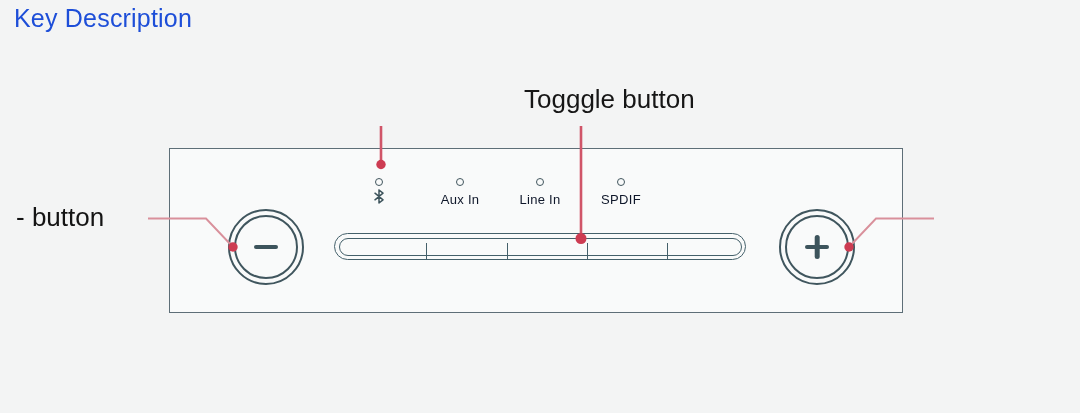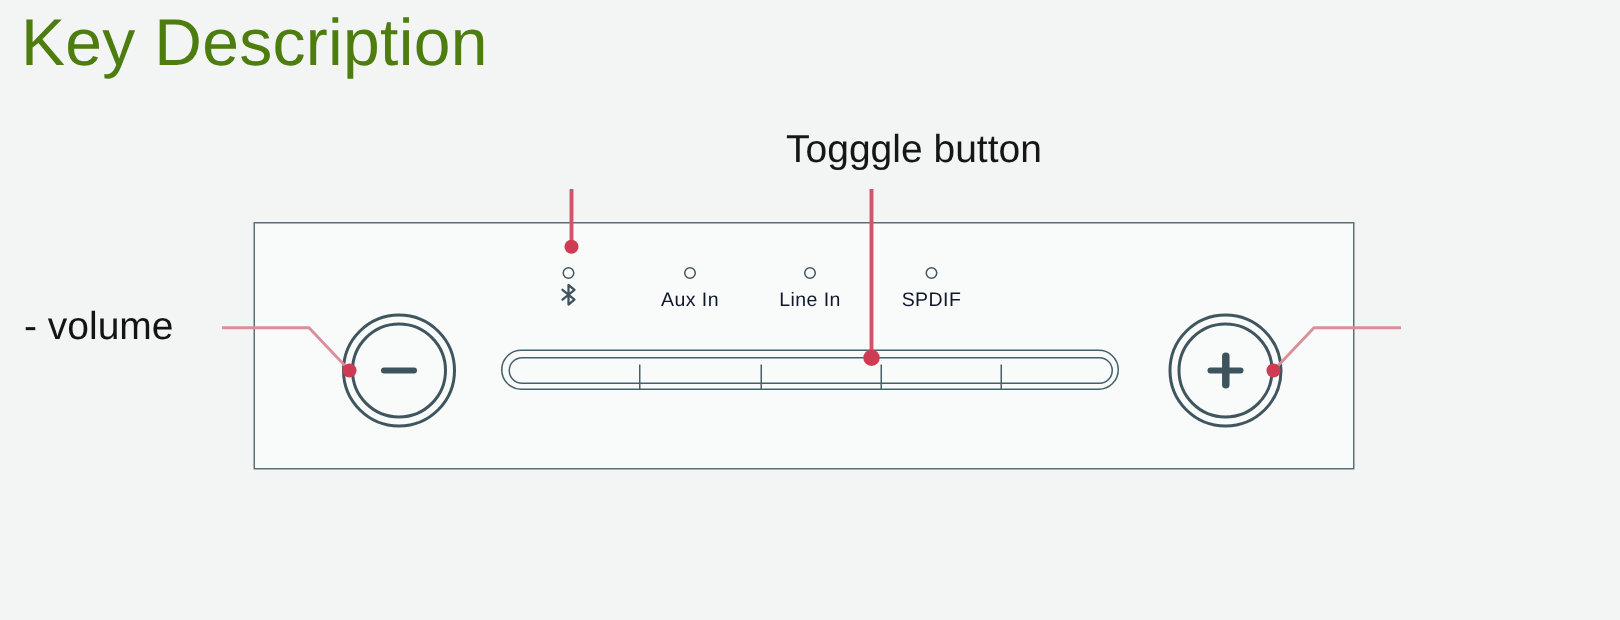--- a/index.html
+++ b/index.html
@@ -5,21 +5,21 @@
   html,body{margin:0;padding:0;background:#e9eaea;}
   .stage{
     position:relative;
     width:1080px;height:413px;
     background:#f3f4f4;
     overflow:hidden;
     font-family:"Liberation Sans", sans-serif;
   }
   .page-title{
     position:absolute;left:14px;top:4px;
-    font-size:44px;color:#4d7c0f;letter-spacing:0.2px;
+    font-size:25px;color:#1d4ed8;letter-spacing:0.2px;
   }
   .callout-label{
     position:absolute;top:84px;
     font-size:26px;color:#161616;white-space:nowrap;
   }
   .callout-signal{left:278px;}
   .callout-toggle{left:524px;text-align:right;}
   .volume-label{
     position:absolute;top:202px;
     font-size:26px;color:#141414;white-space:nowrap;
@@ -100,21 +100,21 @@
 </style>
 </head>
 <body>
 
 <div class="stage">
 
   <div class="page-title">Key Description</div>
 
   <div class="callout-label callout-toggle">Togggle button</div>
 
-  <div class="volume-label volume-down">- volume</div>
+  <div class="volume-label volume-down">- button</div>
 
   <div class="device-panel"></div>
 
   <div class="indicator" style="left:339px;">
     <div class="led"></div>
     <svg class="bt-icon" width="12" height="15" viewBox="0 0 12 15">
       <path d="M6 1 L6 14 L10 10.8 L2 4.2 M2 10.8 L10 4.2 L6 1" fill="none" stroke="#3e545c" stroke-width="1.5" stroke-linejoin="round" stroke-linecap="round"></path>
     </svg>
   </div>
   <div class="indicator" style="left:420px;">

